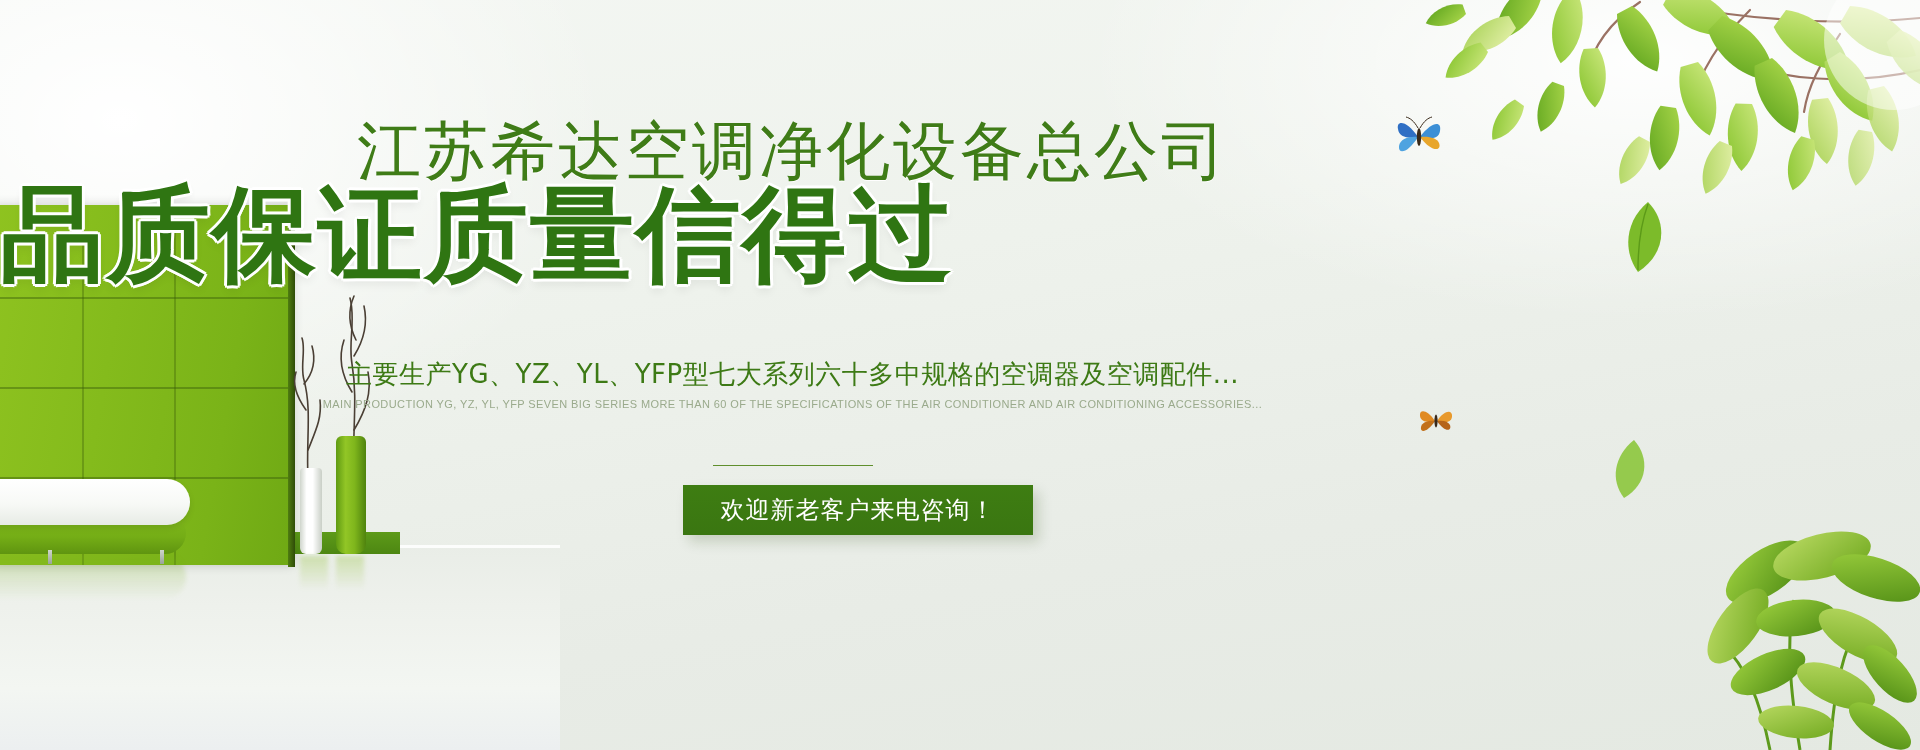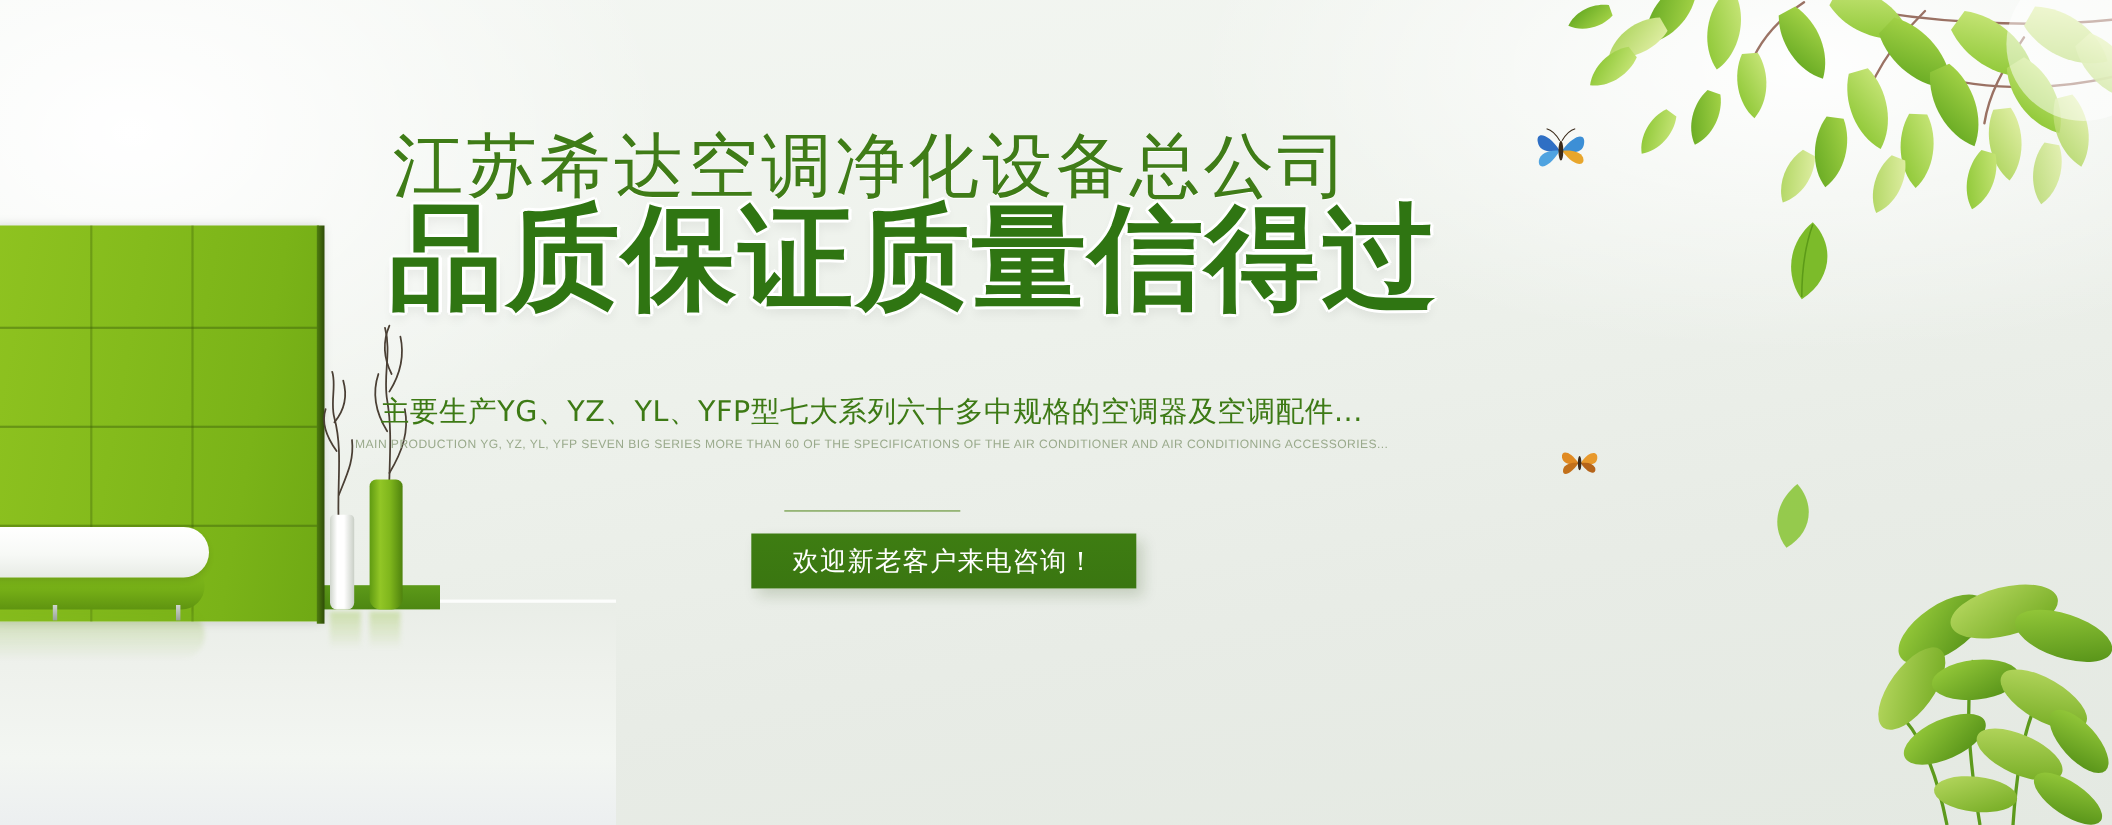--- a/index.html
+++ b/index.html
@@ -80,29 +80,28 @@
 
   
   .content{position:absolute;left:0;top:0;width:1920px;height:750px;}
   .headline-sub{
     position:absolute;left:0;top:108px;width:1585px;text-align:center;
     font-size:64px;letter-spacing:3px;color:#3f7c17;font-weight:300;
     font-family:"DejaVu Sans","Liberation Sans",sans-serif;
     text-shadow:0 1px 0 rgba(255,255,255,.9);
   }
   .headline-main{
-    position:absolute;left:0;top:178px;width:1585px;text-align:center;
+    position:absolute;left:0;top:178px;width:1585px;
     font-size:104px;line-height:1.08;letter-spacing:2px;font-weight:bold;
     color:#2f7512;
     font-family:"DejaVu Sans","Liberation Sans",sans-serif;
     text-shadow:
       3px 0 0 #fff,-3px 0 0 #fff,0 3px 0 #fff,0 -3px 0 #fff,
       2px 2px 0 #fff,-2px 2px 0 #fff,2px -2px 0 #fff,-2px -2px 0 #fff,
       0 6px 10px rgba(0,0,0,.07);
-    margin-left: 38px;
   }
   .desc-cn{
     position:absolute;left:0;top:357px;width:1585px;text-align:center;
     font-size:26px;color:#3d7a15;letter-spacing:.5px;
     font-family:"DejaVu Sans","Liberation Sans",sans-serif;
   }
   .desc-en{
     position:absolute;left:0;top:398px;width:1585px;text-align:center;
     font-size:11px;color:#9aaa8c;letter-spacing:.4px;
     font-family:Liberation Sans, sans-serif;

